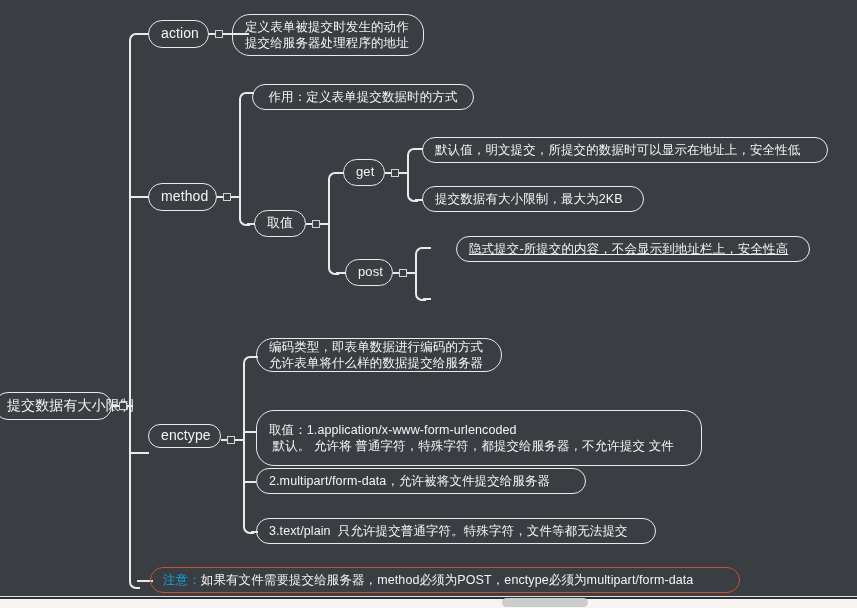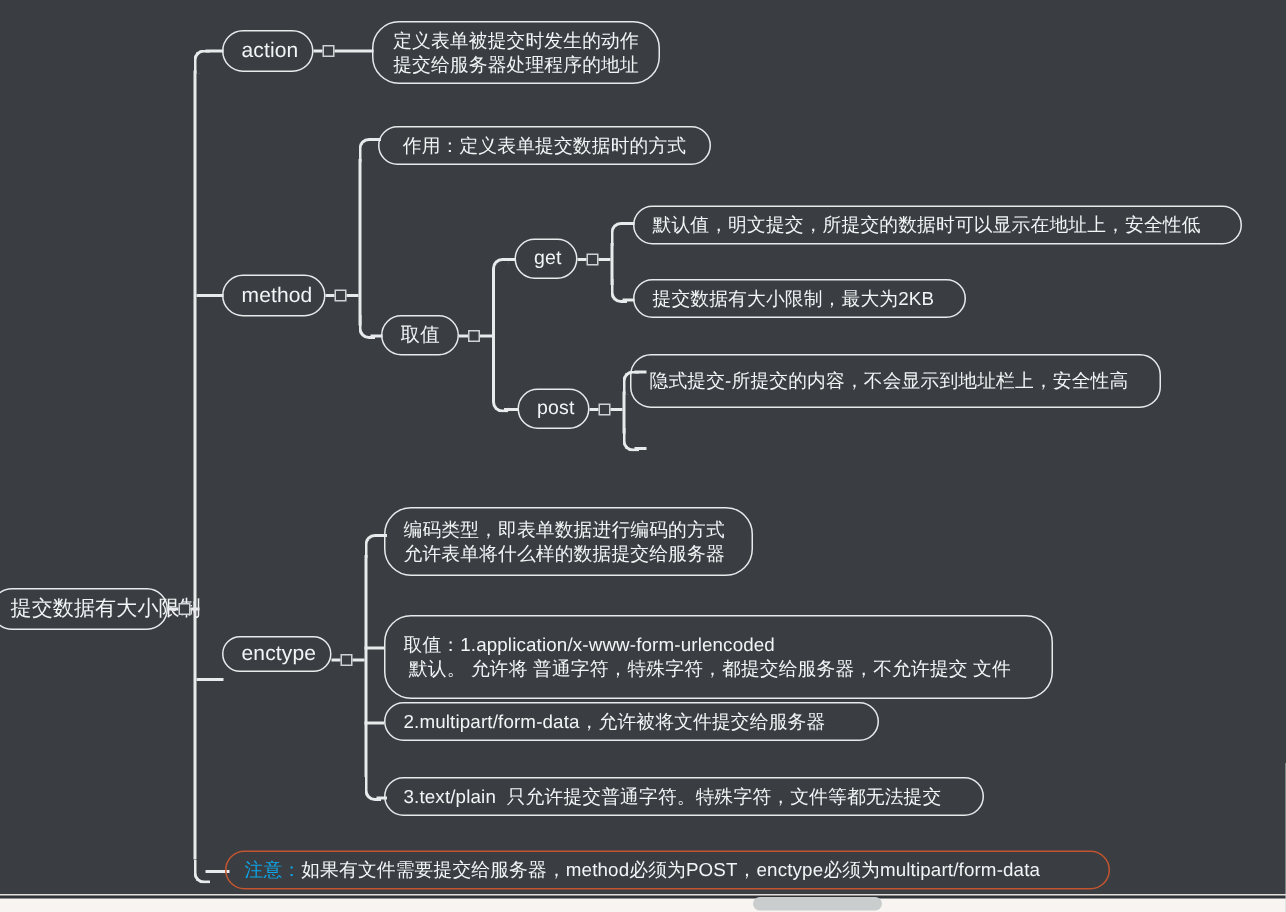--- a/index.html
+++ b/index.html
@@ -125,21 +125,21 @@
   <div class="elbow bl" style="left:129px; top:573px; width:9px; height:14px;"></div>
 
   <div class="ln h" style="left:137px; top:33px; width:12px;"></div>
   <div class="node lvl1" style="left:148px; top:20px; width:61px; height:28px;">
     <span class="line">action</span>
   </div>
   <div class="ln h" style="left:209px; top:33px; width:7px;"></div>
   <div class="toggle" style="left:215px; top:30px;"></div>
   <div class="ln h" style="left:223px; top:33px; width:26px;"></div>
 
-  <div class="node leaf small-radius" style="left:248px; top:14px; width:192px; height:42px; border-radius:18px;align-items:center;">
+  <div class="node leaf small-radius" style="left:232px; top:14px; width:192px; height:42px; border-radius:18px;">
     <span class="line">定义表单被提交时发生的动作</span>
     <span class="line">提交给服务器处理程序的地址</span>
   </div>
 
   <div class="ln h" style="left:131px; top:196px; width:18px;"></div>
   <div class="node lvl1" style="left:148px; top:183px; width:69px; height:28px;">
     <span class="line">method</span>
   </div>
   <div class="ln h" style="left:217px; top:196px; width:7px;"></div>
   <div class="toggle" style="left:223px; top:193px;"></div>
@@ -194,21 +194,21 @@
   </div>
   <div class="ln h" style="left:393px; top:272px; width:7px;"></div>
   <div class="toggle" style="left:399px; top:269px;"></div>
   <div class="ln h" style="left:407px; top:272px; width:8px;"></div>
 
   <div class="ln v" style="left:415px; top:261px; height:28px;"></div>
   <div class="elbow tl" style="left:415px; top:247px; width:9px; height:14px;"></div>
   <div class="elbow bl" style="left:415px; top:285px; width:9px; height:14px;"></div>
 
   <div class="ln h" style="left:423px; top:247px; width:8px;"></div>
-  <div class="node leaf small-radius" style="left:420px; top:236px; width:354px; height:36px; border-radius:14px;">
+  <div class="node leaf small-radius" style="left:456px; top:236px; width:354px; height:26px; border-radius:14px;text-decoration:underline;">
     <span class="line">隐式提交-所提交的内容，不会显示到地址栏上，安全性高</span>
   </div>
 
   <div class="ln h" style="left:423px; top:298px; width:8px;"></div>
 
   <div class="ln h" style="left:131px; top:452px; width:18px;"></div>
   <div class="node lvl1" style="left:148px; top:424px; width:73px; height:24px;">
     <span class="line">enctype</span>
   </div>
   <div class="ln h" style="left:221px; top:439px; width:7px;"></div>
@@ -216,21 +216,21 @@
   <div class="ln h" style="left:235px; top:439px; width:8px;"></div>
 
   <div class="ln v" style="left:243px; top:370px; height:148px;"></div>
   <div class="elbow tl" style="left:243px; top:356px; width:9px; height:14px;"></div>
   <div class="elbow bl" style="left:243px; top:518px; width:9px; height:14px;"></div>
 
   <div class="ln h" style="left:243px; top:431px; width:13px;"></div>
   <div class="ln h" style="left:243px; top:481px; width:13px;"></div>
 
   <div class="ln h" style="left:251px; top:356px; width:7px;"></div>
-  <div class="node leaf small-radius" style="left:256px; top:338px; width:246px; height:46px; border-radius:18px;">
+  <div class="node leaf small-radius" style="left:256px; top:338px; width:246px; height:34px; border-radius:18px;">
     <span class="line">编码类型，即表单数据进行编码的方式</span>
     <span class="line">允许表单将什么样的数据提交给服务器</span>
   </div>
 
   <div class="node leaf small-radius" style="left:256px; top:410px; width:446px; height:56px; border-radius:18px;">
     <span class="line">取值：1.application/x-www-form-urlencoded</span>
     <span class="line"> 默认。 允许将 普通字符，特殊字符，都提交给服务器，不允许提交 文件</span>
   </div>
 
   <div class="node leaf small-radius" style="left:256px; top:468px; width:330px; height:26px; border-radius:14px;">

